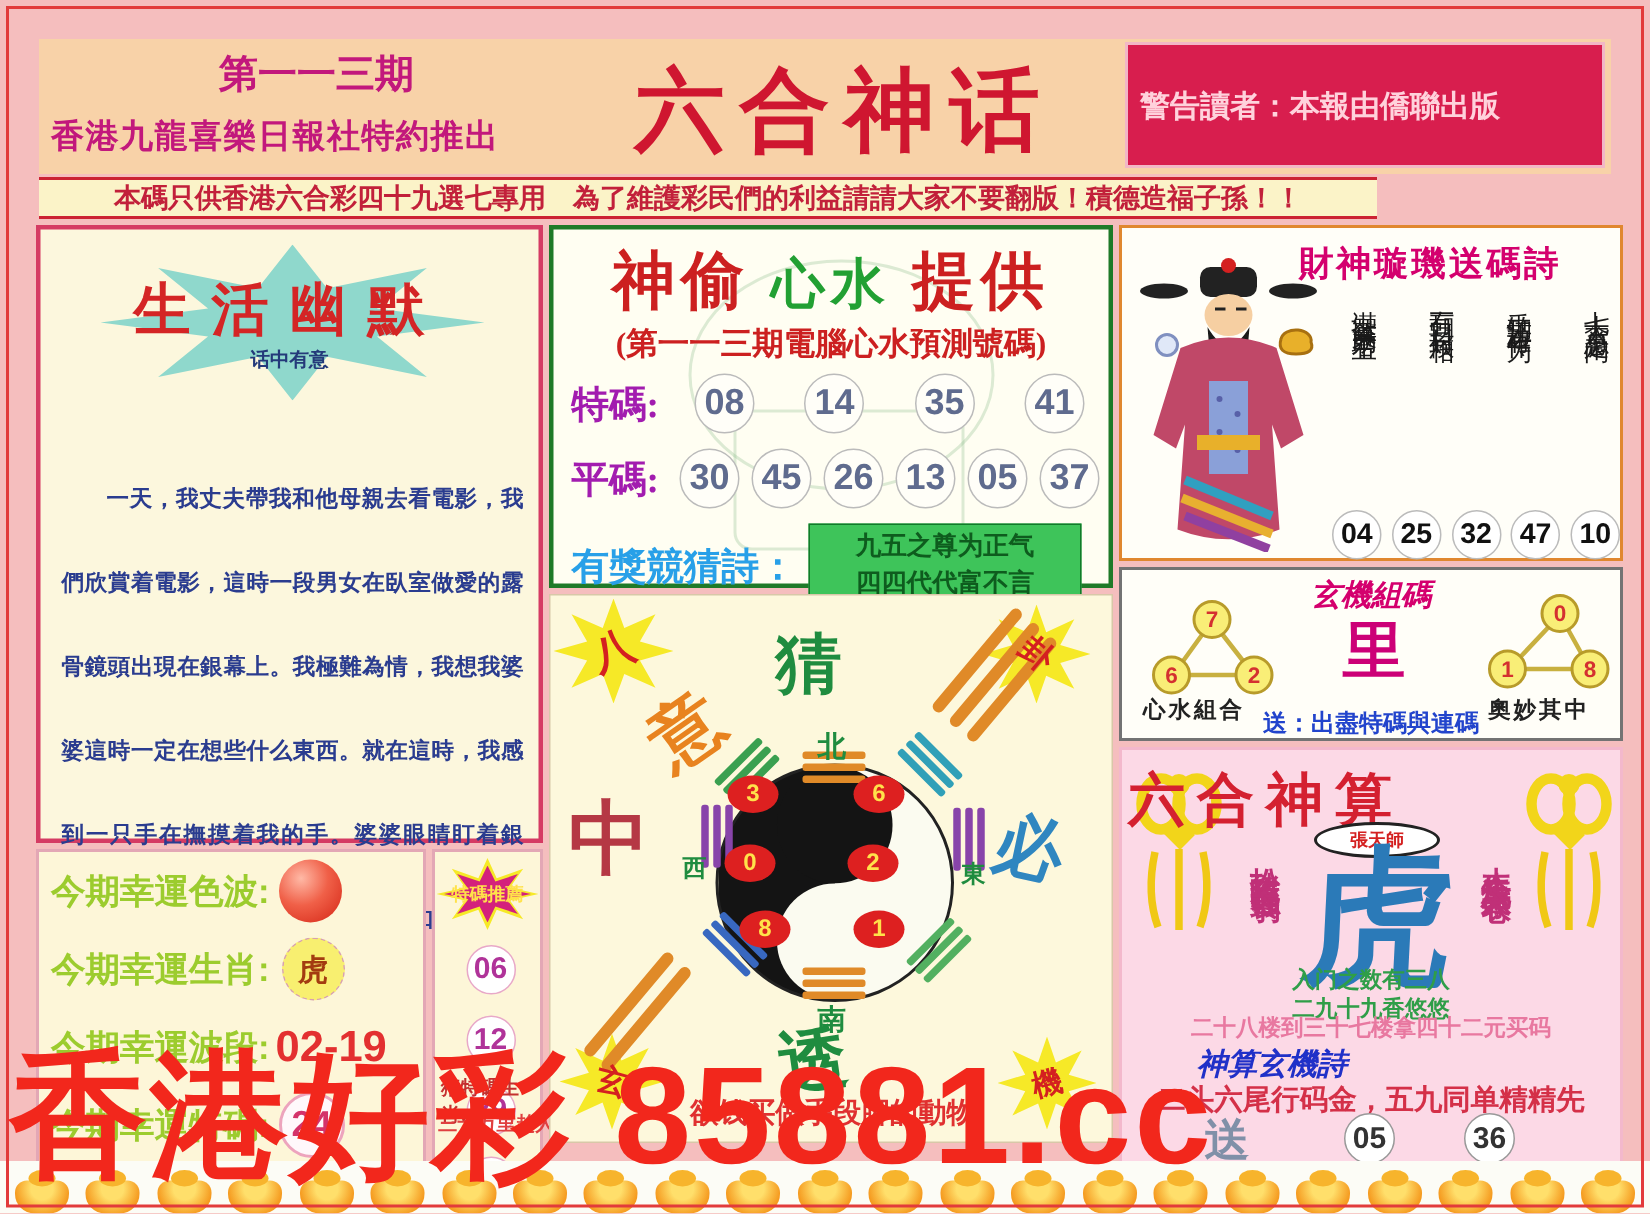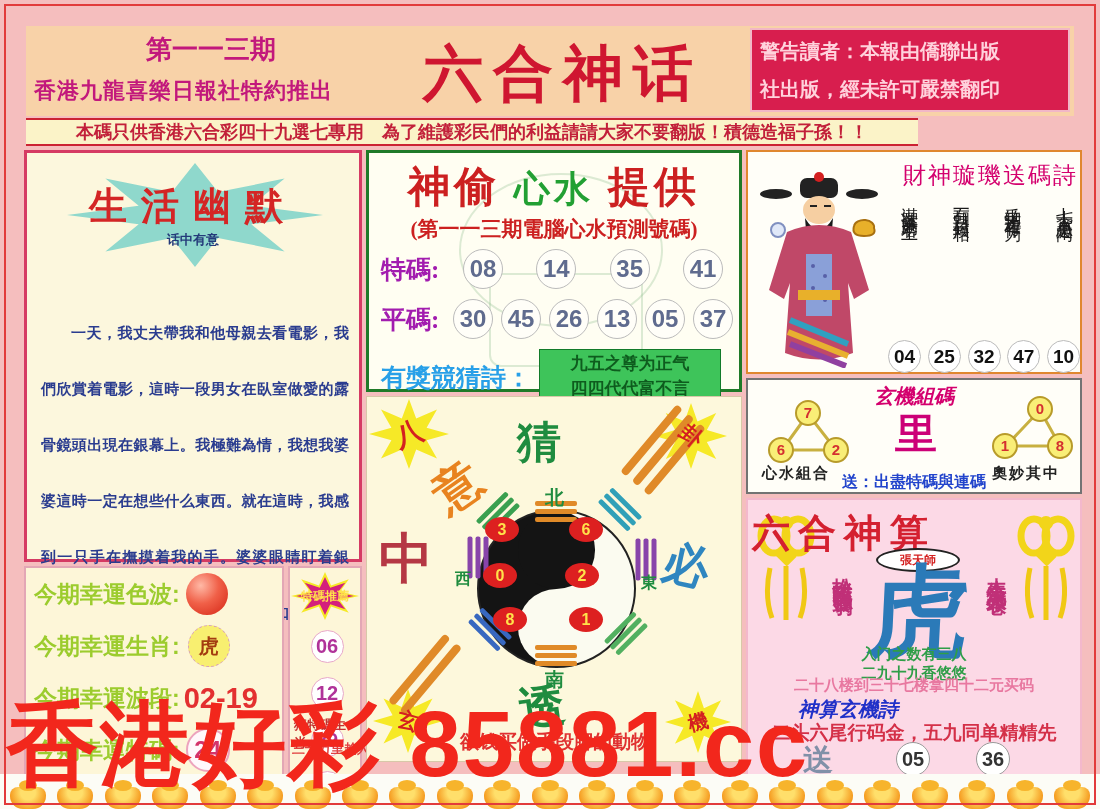--- a/index.html
+++ b/index.html
@@ -97,21 +97,21 @@
   .tri.long b{width:88px;height:8px;border-radius:4px;}
   .tri.long{gap:7px;}
   .burst-yellow{background:#f6e927;}
   .corner-char{position:absolute;inset:0;display:flex;align-items:center;justify-content:center;
                color:#d42020;font-weight:bold;font-family:"Liberation Serif",serif;z-index:2;}
   .riddle{left:40px;top:332px;width:296px;text-align:center;color:#e03030;font-size:19px;font-weight:bold;
           font-family:"Liberation Serif",serif;white-space:nowrap;}
 
   
   .caishen{left:746px;top:150px;width:336px;height:224px;background:#fffef8;border:2px solid #e0872f;}
-  .cs-title{left:118px;top:8px;width:212px;text-align:right;color:#d4006e;font-size:23px;font-weight:normal;
+  .cs-title{left:118px;top:8px;width:212px;text-align:left;color:#d4006e;font-size:23px;font-weight:bold;
             letter-spacing:2px;font-family:"Liberation Serif",serif;}
   .cs-poem{left:150px;top:42px;width:178px;height:148px;display:flex;flex-direction:row-reverse;
            justify-content:space-between;}
   .cs-col{writing-mode:vertical-rl;font-size:17px;color:#1a1a1a;font-family:"Liberation Serif",serif;
           letter-spacing:3px;}
   .cs-nums{left:140px;top:188px;width:192px;display:flex;justify-content:space-between;}
   .cs-ball{width:31px;height:31px;border-radius:50%;border:1px solid #bbb;background:#fff;
            color:#111;font-size:19px;font-weight:bold;}
 
   .xuanji{left:746px;top:378px;width:336px;height:116px;background:#fffef8;border:2px solid #737373;}
@@ -156,21 +156,20 @@
 
 <div class="page">
   <div class="frame"></div>
 
   <div class="panel header">
     <div class="abs issue">第一一三期</div>
     <div class="abs publisher">香港九龍喜樂日報社特約推出</div>
     <div class="abs main-title">六合神话</div>
     <div class="abs warnbox">
       <span>警告讀者：本報由僑聯出版</span>
-      <span>社出版，經未許可嚴禁翻印</span>
     </div>
   </div>
   <div class="panel banner">本碼只供香港六合彩四十九選七專用　為了維護彩民們的利益請請大家不要翻版！積德造福子孫！！</div>
 
   <div class="panel story">
     <div class="abs burst-teal"></div>
     <div class="abs story-title">生活幽默</div>
     <div class="abs story-sub">话中有意</div>
     <div class="abs story-body">一天，我丈夫帶我和他母親去看電影，我們欣賞着電影，這時一段男女在臥室做愛的露骨鏡頭出現在銀幕上。我極難為情，我想我婆婆這時一定在想些什么東西。就在這時，我感到一只手在撫摸着我的手。婆婆眼睛盯着銀幕，口里說：“多好看的被單，真想知道是從哪兒買的。”</div>
   </div>

